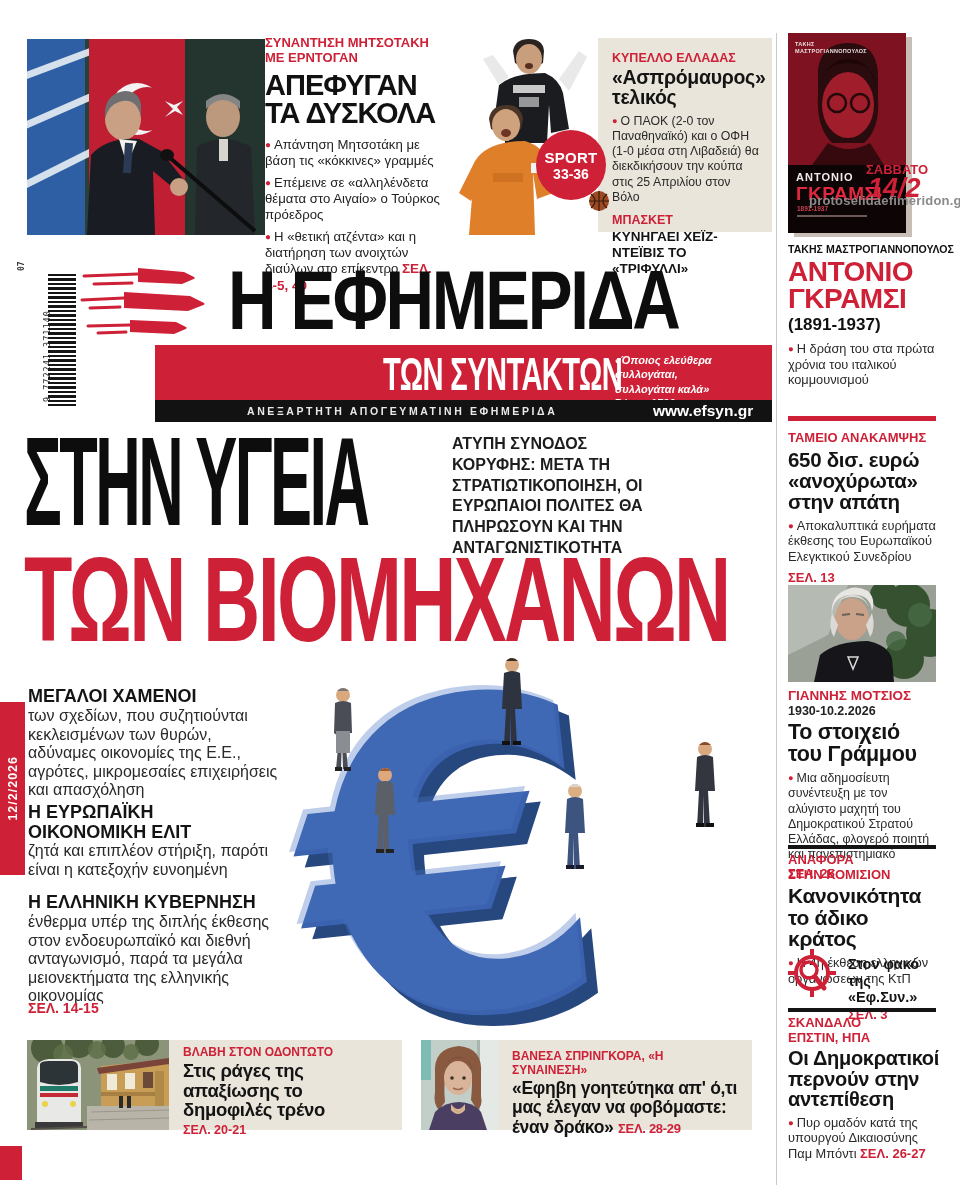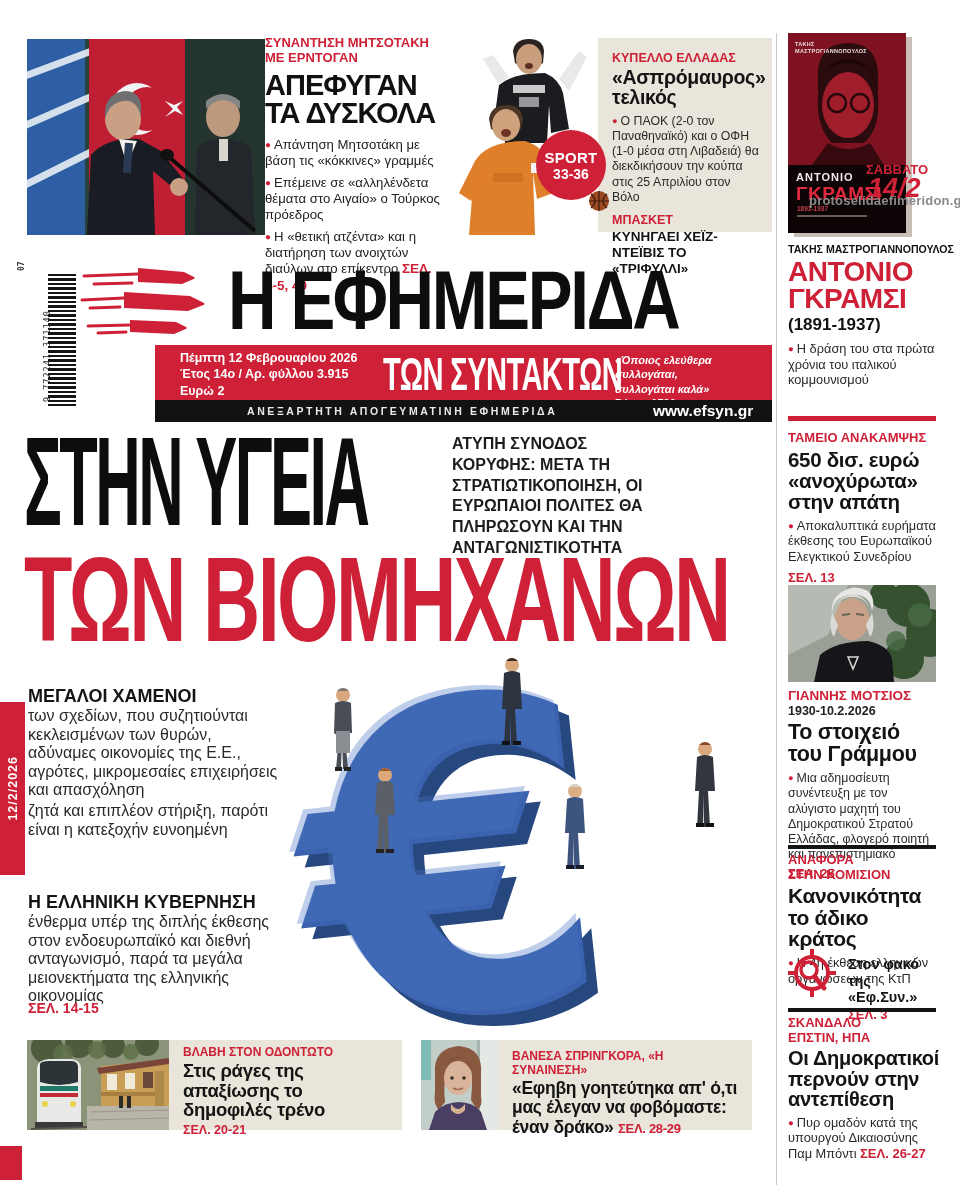--- a/index.html
+++ b/index.html
@@ -256,25 +256,20 @@
       <circle cx="126" cy="40" r="1.8" fill="#fff"></circle>
       <circle cx="108" cy="64" r="1.6" fill="#fff"></circle>
     </g>
   </svg>
 
   <div class="abs" style="left:228px;top:252px;">
     <span class="hv" style="font-size:84px;font-weight:900;letter-spacing:-3px;color:#0d0d0d;transform:scaleX(0.80);">Η ΕΦΗΜΕΡΙΔΑ</span>
   </div>
 
   <div class="abs" style="left:155px;top:345px;width:617px;height:55px;background:#ce2036;">
-    <div class="abs" style="left:25px;top:5px;color:#fff;font-size:12.5px;line-height:1.3;font-weight:600;">
-      <div>Πέμπτη 12 Φεβρουαρίου 2026</div>
-      <div>Έτος 14ο / Αρ. φύλλου 3.915</div>
-      <div style="font-weight:800;">Ευρώ 2</div>
-    </div>
     <div class="abs" style="left:228px;top:1px;">
       <span class="hv" style="font-size:47px;font-weight:900;letter-spacing:-1px;color:#fff;transform:scaleX(0.62);">ΤΩΝ ΣΥΝΤΑΚΤΩΝ</span>
     </div>
     <div class="abs" style="left:460px;top:8px;width:150px;color:#fff;font-style:italic;font-size:11px;line-height:1.3;font-weight:600;">
       <span>«Όποιος ελεύθερα συλλογάται,</span><br>
       <span>συλλογάται καλά»</span>
       <span style="font-style:normal;font-weight:800;">Ρήγας-1790</span>
     </div>
   </div>
 
@@ -346,20 +341,21 @@
         </g>
       </g>
     </svg>
   </div>
 
   <div class="abs" style="left:28px;top:686px;width:252px;z-index:3;">
     <div style="font-size:18px;font-weight:800;color:#141414;">ΜΕΓΑΛΟΙ ΧΑΜΕΝΟΙ</div>
     <div style="font-size:16px;line-height:1.16;color:#2a2a2a;">των σχεδίων, που συζητιούνται κεκλεισμένων των θυρών, αδύναμες οικονομίες της Ε.Ε., αγρότες, μικρομεσαίες επιχειρήσεις και απασχόληση</div>
   </div>
   <div class="abs" style="left:28px;top:802px;width:252px;z-index:3;">
+    <div style="font-size:18px;font-weight:800;line-height:1.12;color:#141414;width:190px;">Η ΕΥΡΩΠΑΪΚΗ ΟΙΚΟΝΟΜΙΚΗ ΕΛΙΤ</div>
     <div style="font-size:16px;line-height:1.16;color:#2a2a2a;">ζητά και επιπλέον στήριξη, παρότι είναι η κατεξοχήν ευνοημένη</div>
   </div>
   <div class="abs" style="left:28px;top:892px;width:252px;z-index:3;">
     <div style="font-size:18px;font-weight:800;color:#141414;">Η ΕΛΛΗΝΙΚΗ ΚΥΒΕΡΝΗΣΗ</div>
     <div style="font-size:16px;line-height:1.16;color:#2a2a2a;">ένθερμα υπέρ της διπλής έκθεσης στον ενδοευρωπαϊκό και διεθνή ανταγωνισμό, παρά τα μεγάλα μειονεκτήματα της ελληνικής οικονομίας</div>
   </div>
   <div class="abs pref" style="left:28px;top:1000px;font-size:14px;z-index:3;">ΣΕΛ. 14-15</div>
 
   <div class="abs" style="left:0;top:702px;width:25px;height:173px;background:#ce2036;display:flex;align-items:center;justify-content:center;">
     <span style="writing-mode:vertical-rl;transform:rotate(180deg);color:#fff;font-weight:800;font-size:12.5px;letter-spacing:1px;">12/2/2026</span>

